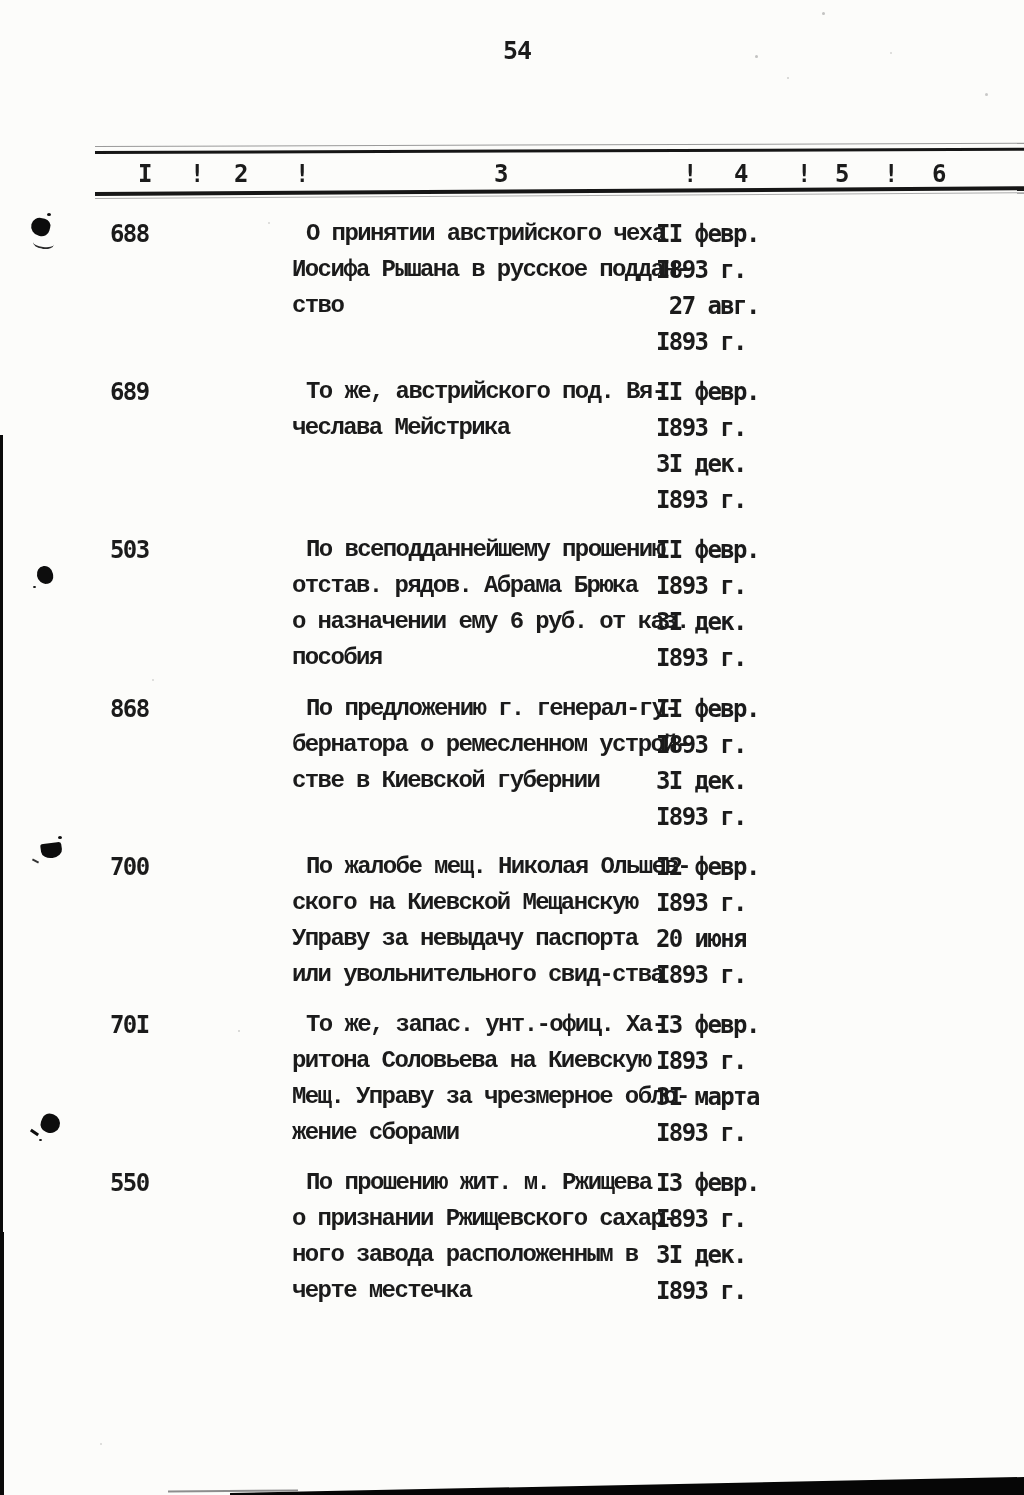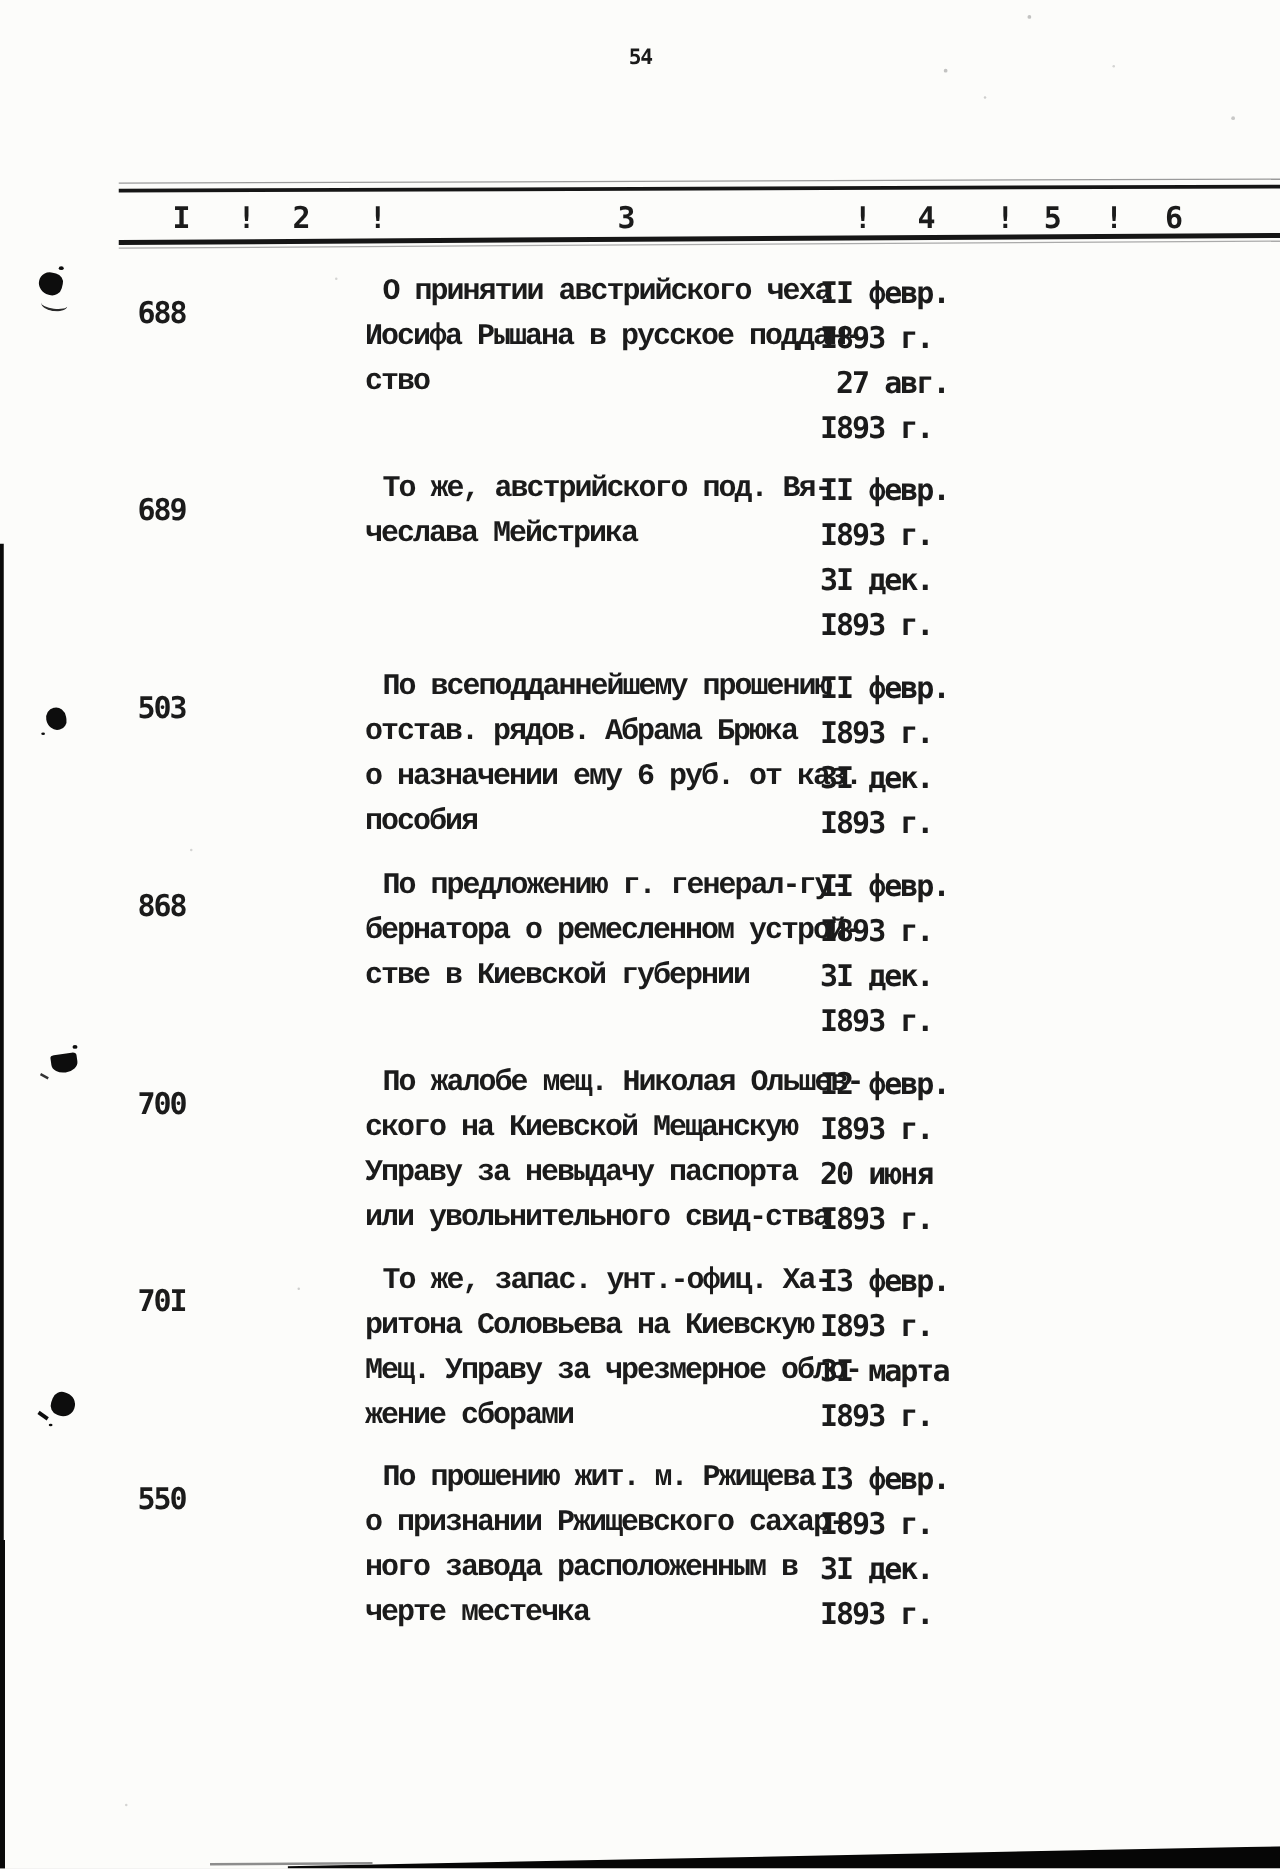--- a/index.html
+++ b/index.html
@@ -2,35 +2,35 @@
 <html><head>
 <meta charset="utf-8">
 <style>
   html,body{margin:0;padding:0;background:#e8e8e6;}
   .page{
     position:relative;width:1024px;height:1495px;overflow:hidden;
     background:#fcfcfa;color:#1b1b1b;
     font-family:"DejaVu Sans Mono","Liberation Mono",monospace;
   }
   .tw{font-weight:bold;font-size:24px;letter-spacing:-1.6px;line-height:36px;}
-  .page-number{position:absolute;left:503px;top:36px;font-size:17px;font-weight:bold;letter-spacing:-1px;text-align:center;}
+  .page-number{position:absolute;left:503px;top:36px;font-size:25px;font-weight:bold;letter-spacing:-1px;text-align:center;}
 
   
   .rule{position:absolute;left:95px;width:935px;background:#161616;transform-origin:left center;}
   .rule-top-echo{top:146px;height:1px;background:#9a9a9a;transform:rotate(-0.2deg);}
   .rule-top{top:151px;height:3px;transform:rotate(-0.2deg);}
   .rule-bottom{top:192px;height:4px;transform:rotate(-0.35deg);}
   .rule-bottom-echo{top:198px;height:1px;background:#aaaaaa;transform:rotate(-0.35deg);}
 
   .header-row{position:absolute;left:0;top:156px;width:1024px;height:36px;}
   .hcell{position:absolute;top:0;}
 
   .entries{position:absolute;left:0;top:0;width:1024px;height:1495px;}
   .entry{position:absolute;left:0;width:1024px;}
-  .num{position:absolute;left:110px;top:16px;white-space:pre;}
+  .num{position:absolute;left:110px;top:0;white-space:pre;}
   .desc{position:absolute;left:292px;top:0;white-space:pre;text-indent:14px;font-family:Liberation Mono, monospace;}
   .dates{position:absolute;left:656px;top:0;white-space:pre;}
 
   
   .blot{position:absolute;background:#0d0d0d;}
   .blot-1-main{left:31px;top:218px;width:19px;height:18px;border-radius:55% 45% 50% 62%;transform:rotate(14deg);}
   .blot-1-dot{left:47px;top:213px;width:4px;height:3px;border-radius:50%;}
   .blot-1-arc{left:33px;top:238px;width:21px;height:9px;background:none;border-bottom:2px solid #2a2a2a;border-radius:50%;transform:rotate(7deg);}
   .blot-2-main{left:37px;top:566px;width:16px;height:18px;border-radius:50% 52% 44% 56%;transform:rotate(-10deg);}
   .blot-2-dot{left:33px;top:586px;width:3px;height:2px;border-radius:50%;}

